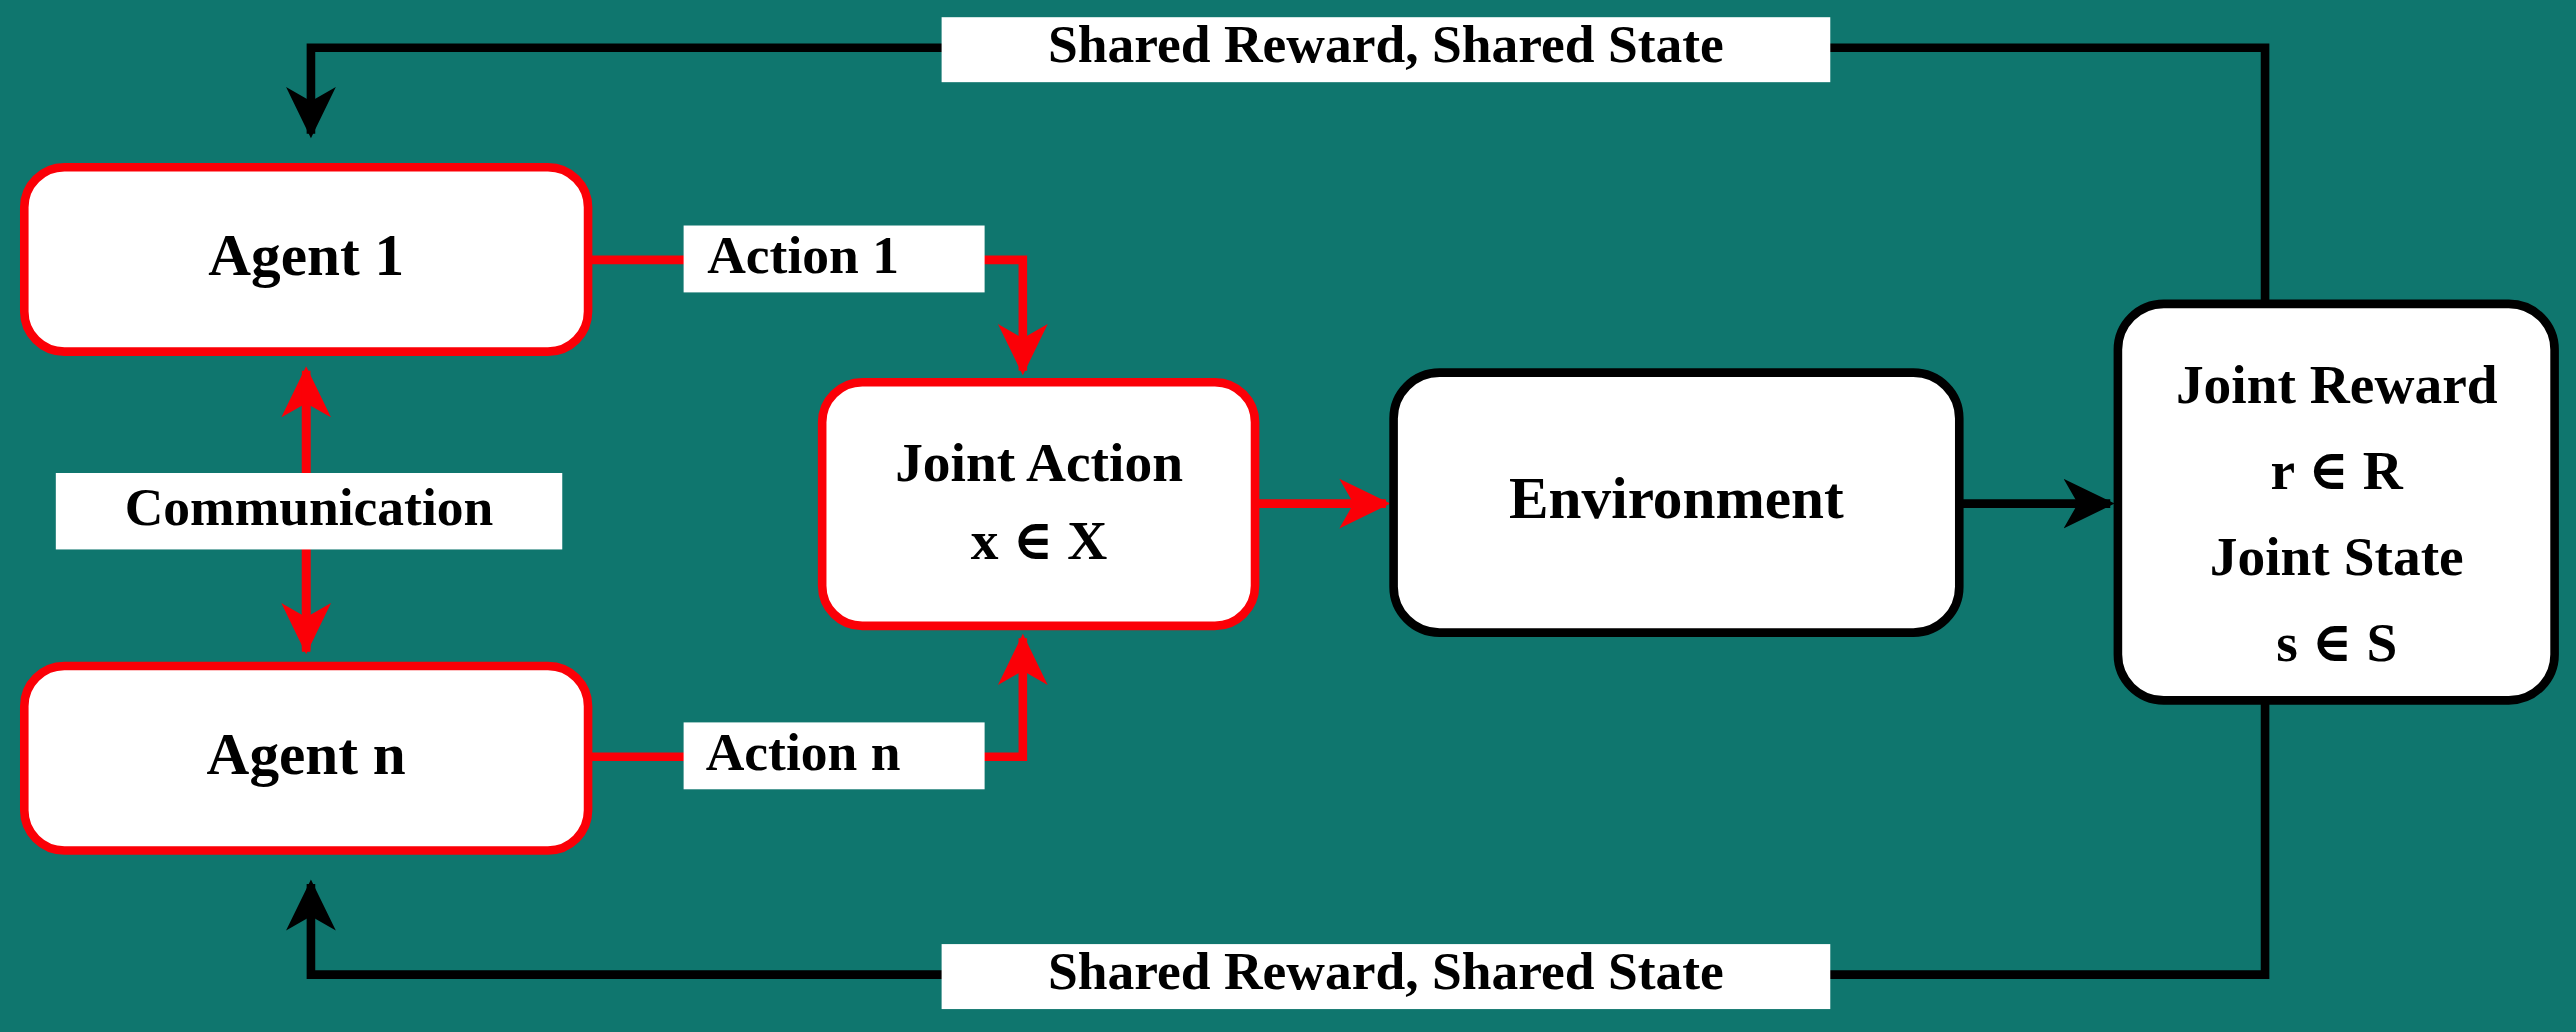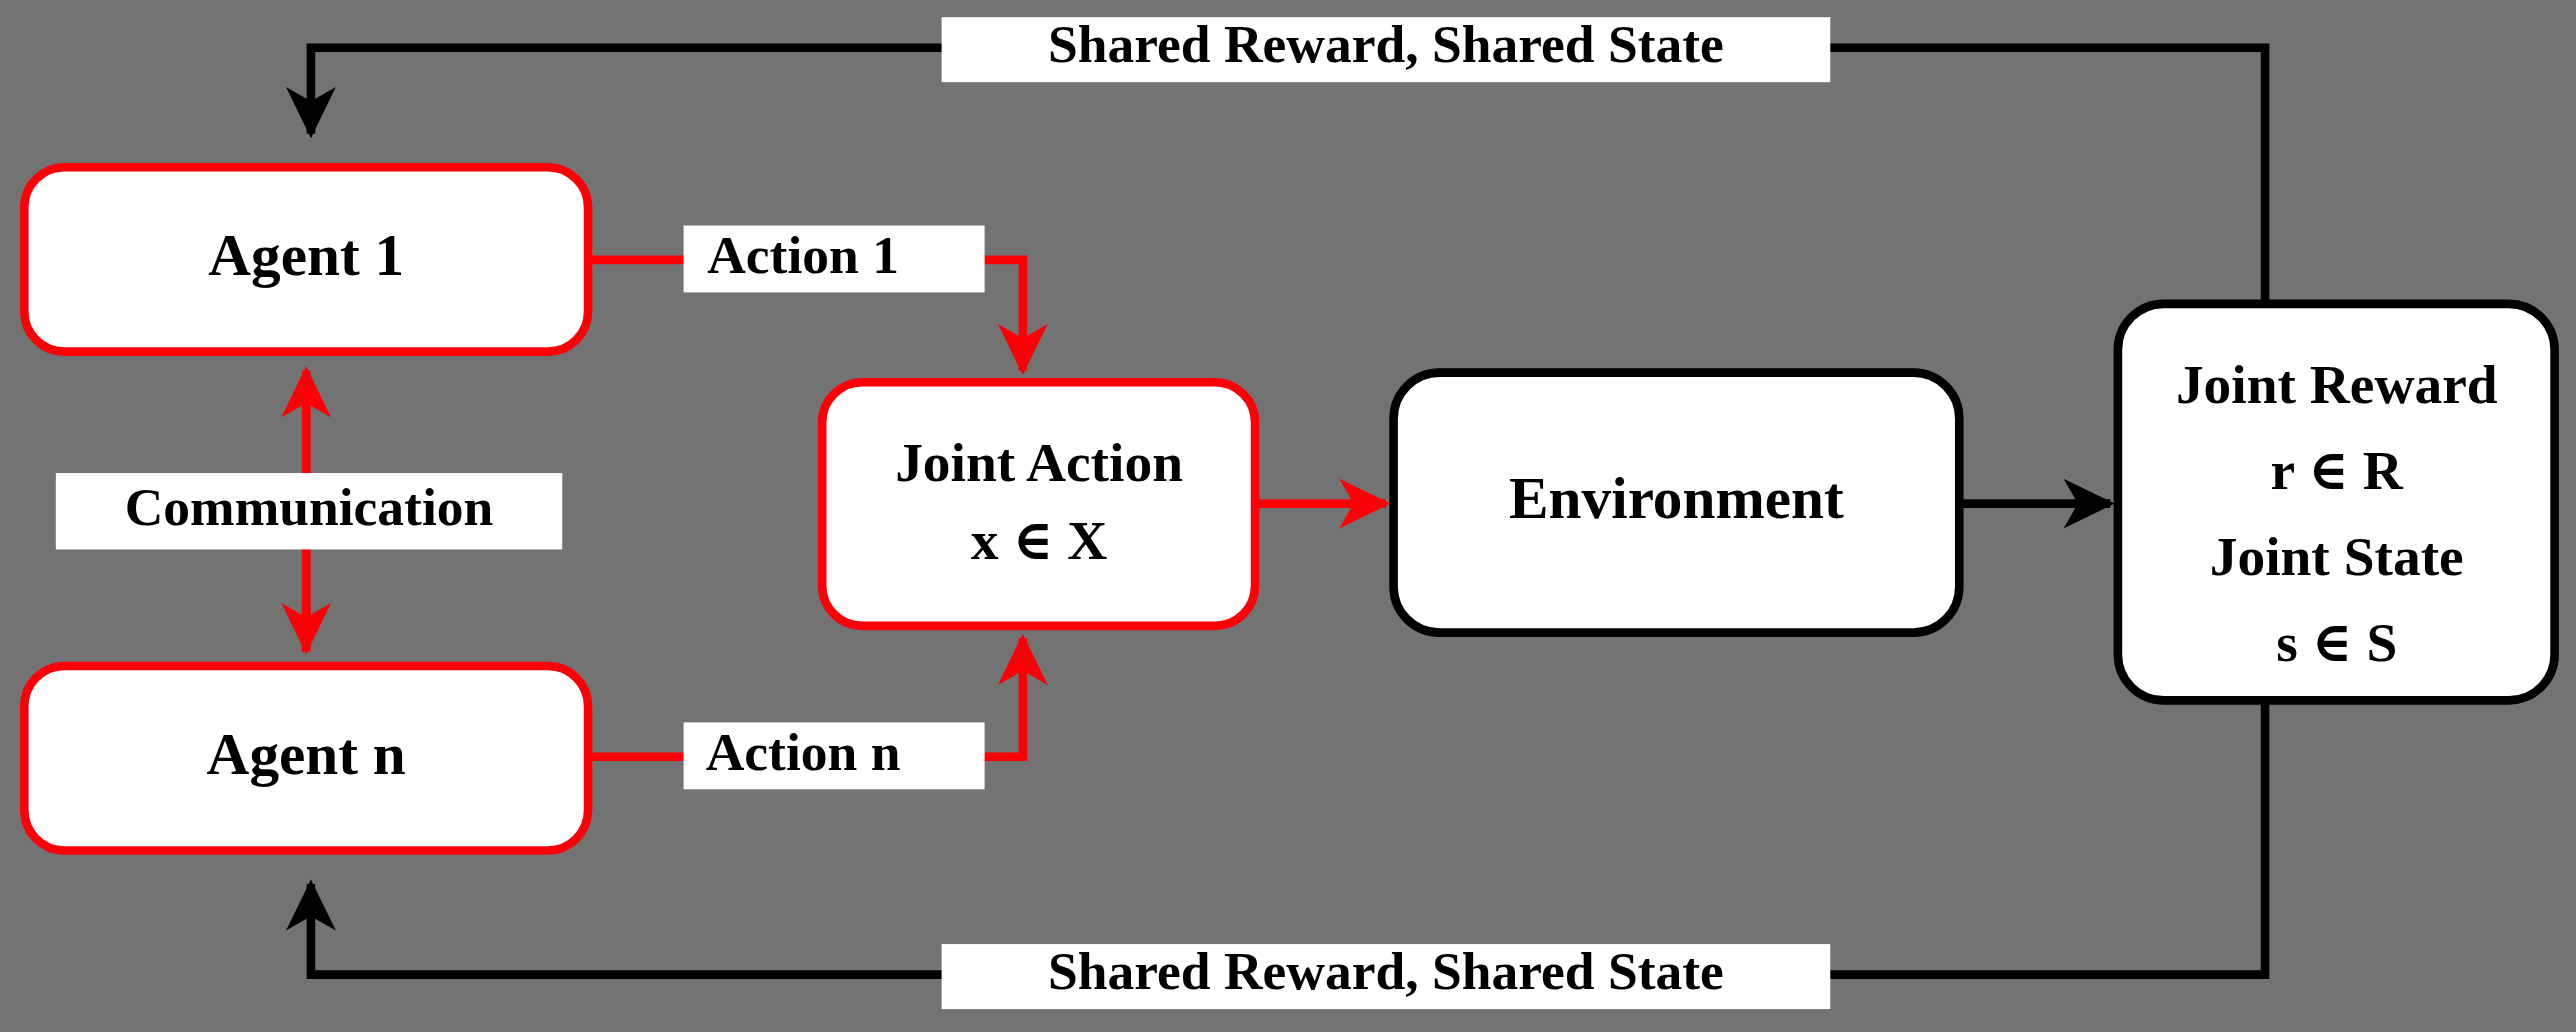--- a/index.html
+++ b/index.html
@@ -10,21 +10,21 @@
   body {
     width: 2576px;
     height: 1032px;
     overflow: hidden;
     font-family: "Liberation Serif", "DejaVu Serif", serif;
   }
   #diagram-root {
     position: relative;
     width: 2576px;
     height: 1032px;
-    background: #737373;
+    background: #0f766e;
   }
   svg#flow {
     position: absolute;
     top: 0;
     left: 0;
     width: 2576px;
     height: 1032px;
     display: block;
   }
   .node-label {

